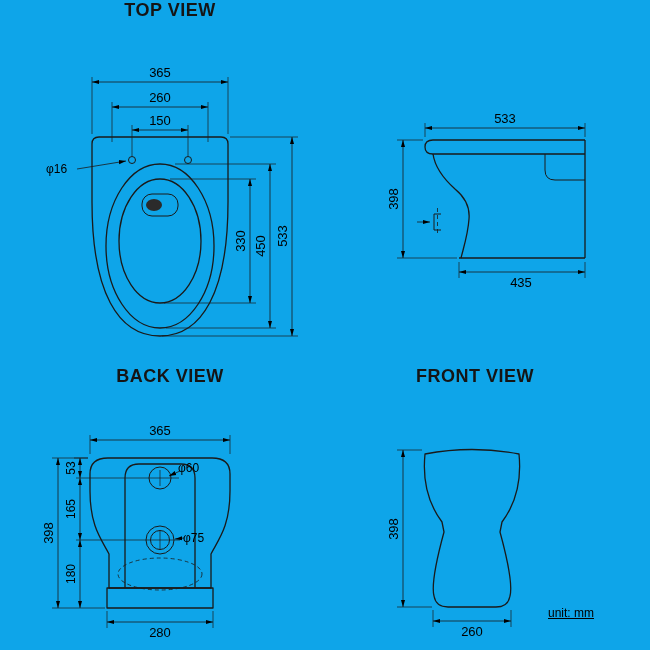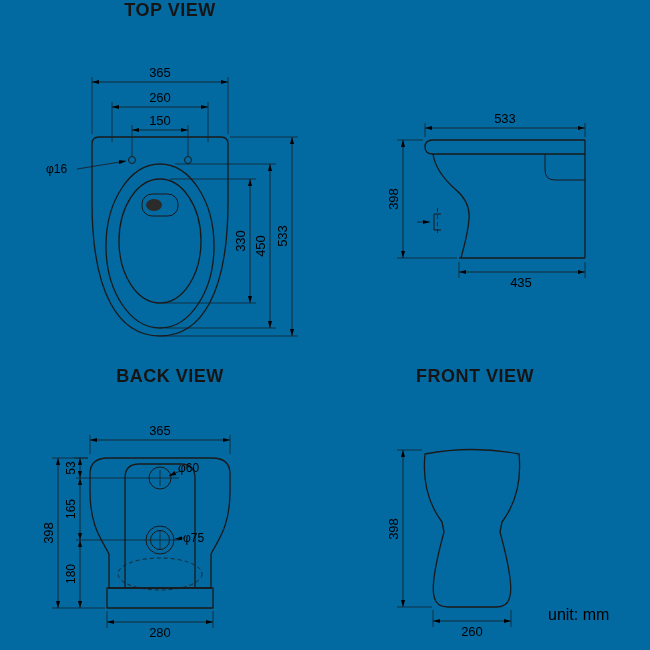--- a/index.html
+++ b/index.html
@@ -1,28 +1,28 @@
 <!DOCTYPE html>
 <html><head>
 <meta charset="utf-8">
 <style>
   html,body{margin:0;padding:0;background:#ffffff;}
-  .page{position:relative;width:650px;height:650px;background:#0369a1;overflow:hidden;
+  .page{position:relative;width:650px;height:650px;background:#0ea5e9;overflow:hidden;
         font-family:"Liberation Sans",sans-serif;color:#111;}
   .view-title{position:absolute;font-size:18px;font-weight:600;letter-spacing:0.5px;
               text-align:center;color:#151515;}
   svg{position:absolute;overflow:visible;}
   .outline{fill:none;stroke:#1a1a1a;stroke-width:1.3;stroke-linejoin:round;}
   .thin{fill:none;stroke:#1a1a1a;stroke-width:1;}
   .dim{stroke:#1a1a1a;stroke-width:0.8;fill:none;}
   .ext{stroke:#1a1a1a;stroke-width:0.7;fill:none;}
   .dash{stroke:#1a1a1a;stroke-width:0.8;fill:none;stroke-dasharray:4,3;}
   text{font-family:"Liberation Sans",sans-serif;font-size:13px;fill:#000;}
   text.small{font-size:12px;}
-  .unit{position:absolute;font-size:16px;color:#000;}
+  .unit{position:absolute;font-size:12px;color:#000;text-decoration:underline;}
 </style>
 </head>
 <body>
 
 <div class="page">
 
   <div class="view-title" style="left:0;top:8;width:340px">TOP VIEW</div>
   <div class="view-title" style="left:375px;top:366px;width:200px">FRONT VIEW</div>
   <div class="view-title" style="left:0;top:366px;width:340px">BACK VIEW</div>
 

